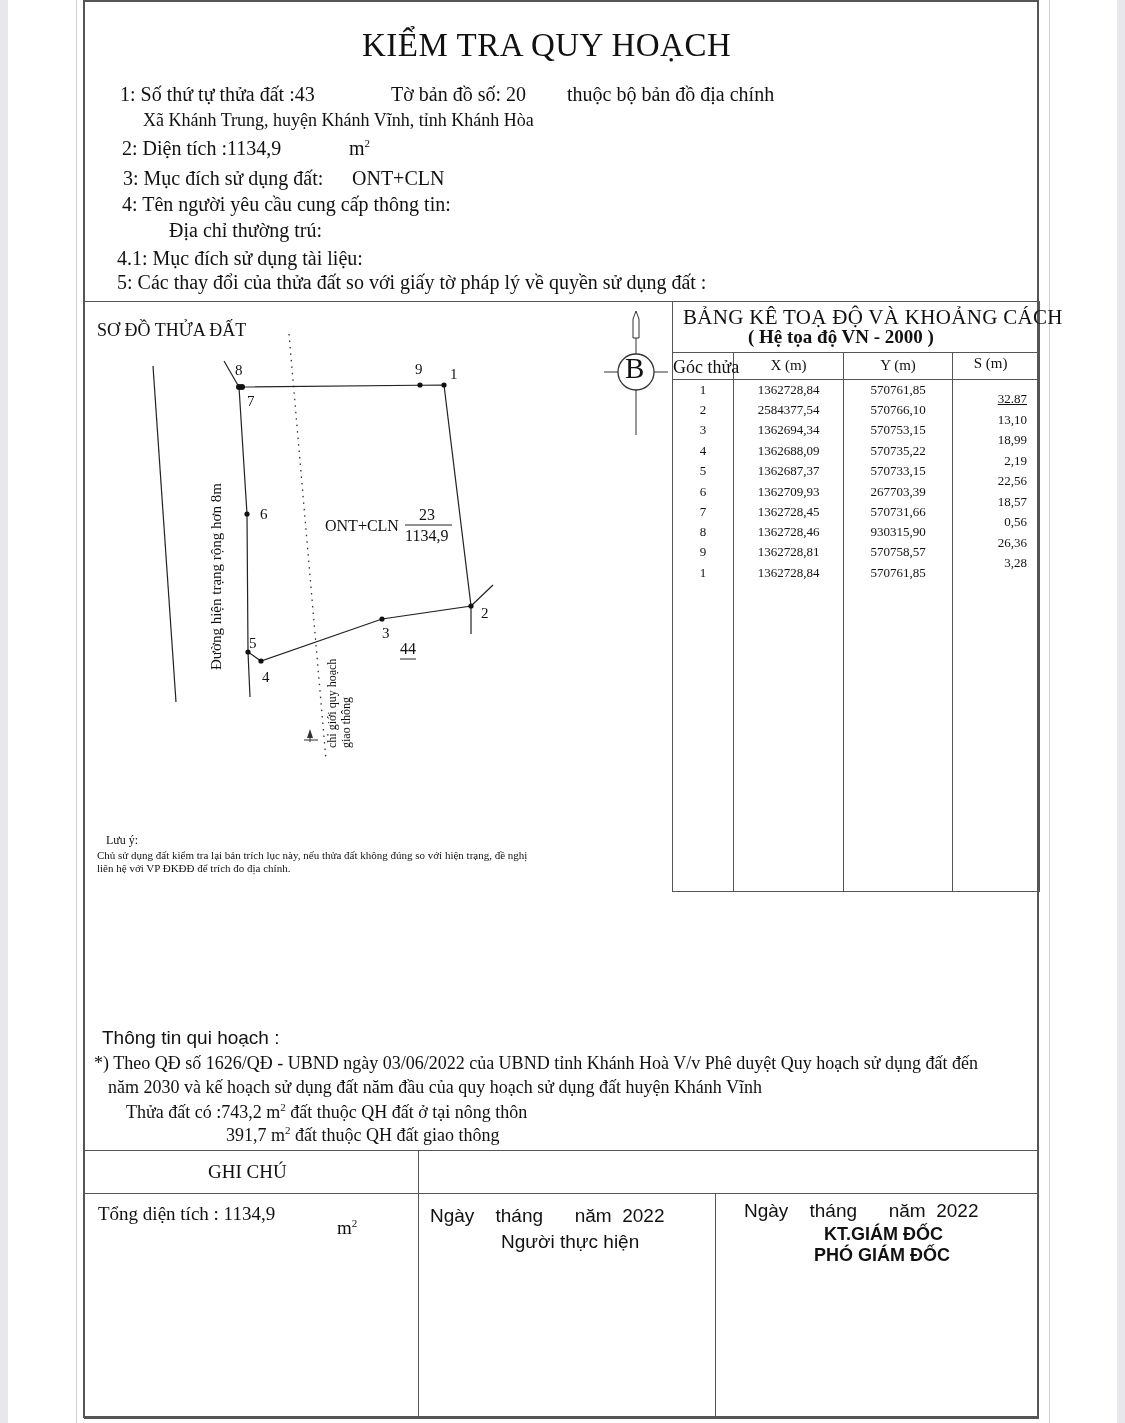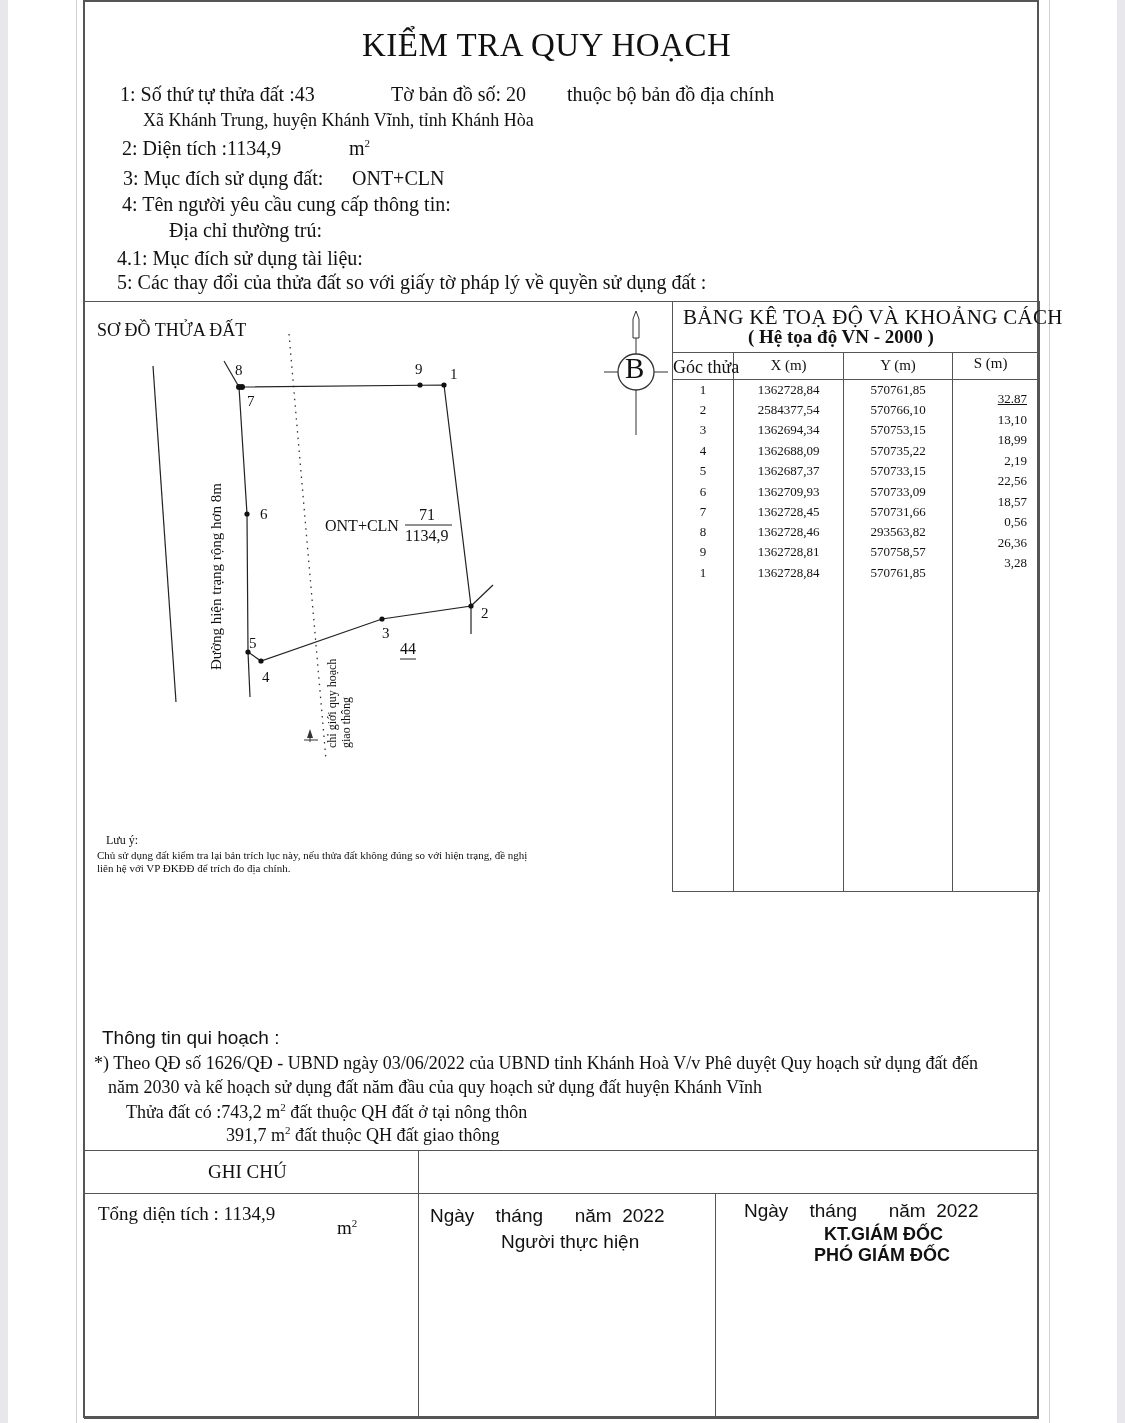--- a/index.html
+++ b/index.html
@@ -91,21 +91,21 @@
 <div class="abs info-sm" style="left:247px;top:393px;font-size:15px;">7</div>
 <div class="abs info-sm" style="left:415px;top:361px;font-size:15px;">9</div>
 <div class="abs info-sm" style="left:450px;top:366px;font-size:15px;">1</div>
 <div class="abs info-sm" style="left:260px;top:506px;font-size:15px;">6</div>
 <div class="abs info-sm" style="left:481px;top:605px;font-size:15px;">2</div>
 <div class="abs info-sm" style="left:382px;top:625px;font-size:15px;">3</div>
 <div class="abs info-sm" style="left:249px;top:635px;font-size:15px;">5</div>
 <div class="abs info-sm" style="left:262px;top:669px;font-size:15px;">4</div>
 
 <div class="abs" style="left:325px;top:517px;font-size:16px;">ONT+CLN</div>
-<div class="abs" style="left:419px;top:506px;font-size:16px;">71</div>
+<div class="abs" style="left:419px;top:506px;font-size:16px;">23</div>
 <div class="abs" style="left:405px;top:527px;font-size:16px;">1134,9</div>
 <div class="abs" style="left:400px;top:640px;font-size:16px;">44</div>
 
 <div class="abs" style="left:208px;top:670px;font-size:15px;transform-origin:0 0;transform:rotate(-90deg);">Đường hiện trạng rộng hơn 8m</div>
 
 <div class="abs" style="left:325px;top:748px;font-size:12px;transform-origin:0 0;transform:rotate(-90deg);">chỉ giới quy hoạch</div>
 <div class="abs" style="left:339px;top:748px;font-size:12px;transform-origin:0 0;transform:rotate(-90deg);">giao thông</div>
 
 <svg class="abs" style="left:600px;top:305px;" width="72" height="130" viewBox="0 0 72 130">
   <polygon points="33,14 36,6 39,14 39,33 33,33" fill="#fff" stroke="#333" stroke-width="1"></polygon>
@@ -152,29 +152,29 @@
 <div class="abs td" style="left:673px;top:443px;width:60px;text-align:center;">4</div>
 <div class="abs td" style="left:734px;top:443px;width:109px;text-align:center;">1362688,09</div>
 <div class="abs td" style="left:844px;top:443px;width:108px;text-align:center;">570735,22</div>
 
 <div class="abs td" style="left:673px;top:463px;width:60px;text-align:center;">5</div>
 <div class="abs td" style="left:734px;top:463px;width:109px;text-align:center;">1362687,37</div>
 <div class="abs td" style="left:844px;top:463px;width:108px;text-align:center;">570733,15</div>
 
 <div class="abs td" style="left:673px;top:484px;width:60px;text-align:center;">6</div>
 <div class="abs td" style="left:734px;top:484px;width:109px;text-align:center;">1362709,93</div>
-<div class="abs td" style="left:844px;top:484px;width:108px;text-align:center;">570733,09</div>
+<div class="abs td" style="left:844px;top:484px;width:108px;text-align:center;">267703,39</div>
 
 <div class="abs td" style="left:673px;top:504px;width:60px;text-align:center;">7</div>
 <div class="abs td" style="left:734px;top:504px;width:109px;text-align:center;">1362728,45</div>
 <div class="abs td" style="left:844px;top:504px;width:108px;text-align:center;">570731,66</div>
 
 <div class="abs td" style="left:673px;top:524px;width:60px;text-align:center;">8</div>
 <div class="abs td" style="left:734px;top:524px;width:109px;text-align:center;">1362728,46</div>
-<div class="abs td" style="left:844px;top:524px;width:108px;text-align:center;">293563,82</div>
+<div class="abs td" style="left:844px;top:524px;width:108px;text-align:center;">930315,90</div>
 
 <div class="abs td" style="left:673px;top:544px;width:60px;text-align:center;">9</div>
 <div class="abs td" style="left:734px;top:544px;width:109px;text-align:center;">1362728,81</div>
 <div class="abs td" style="left:844px;top:544px;width:108px;text-align:center;">570758,57</div>
 
 <div class="abs td" style="left:673px;top:565px;width:60px;text-align:center;">1</div>
 <div class="abs td" style="left:734px;top:565px;width:109px;text-align:center;">1362728,84</div>
 <div class="abs td" style="left:844px;top:565px;width:108px;text-align:center;">570761,85</div>
 
 <div class="abs td" style="left:953px;top:391px;width:74px;text-align:right;text-decoration:underline;">32.87</div>

